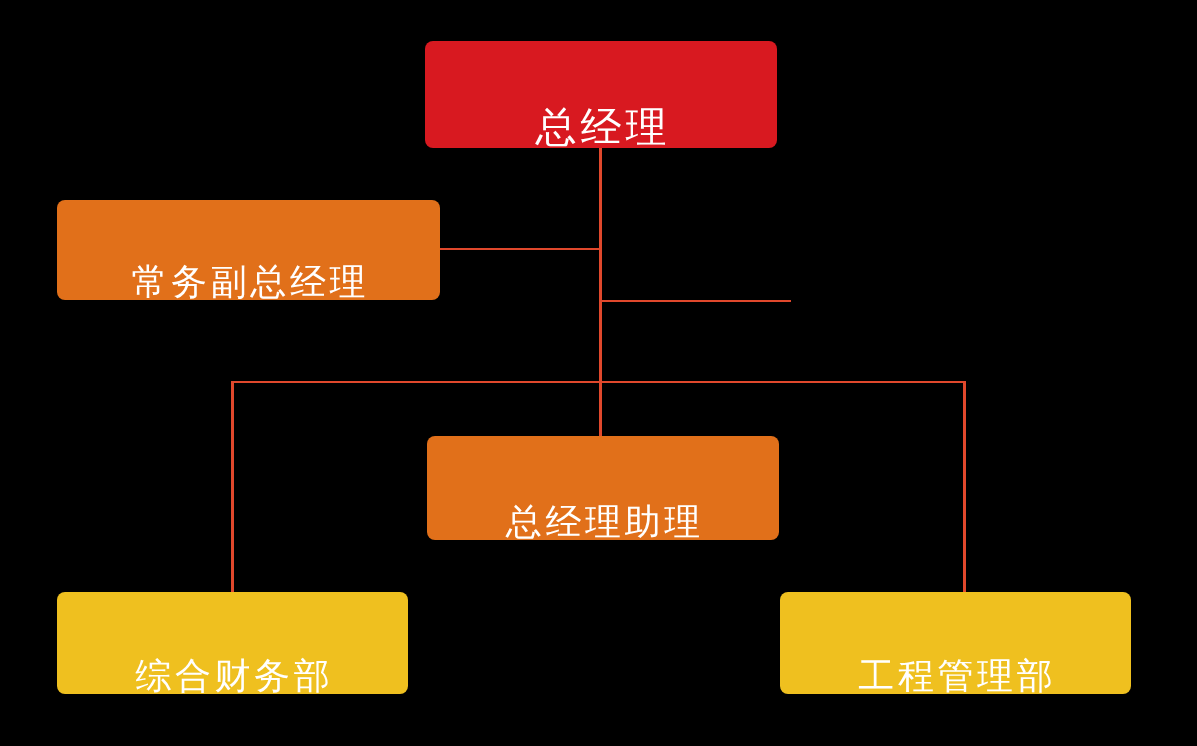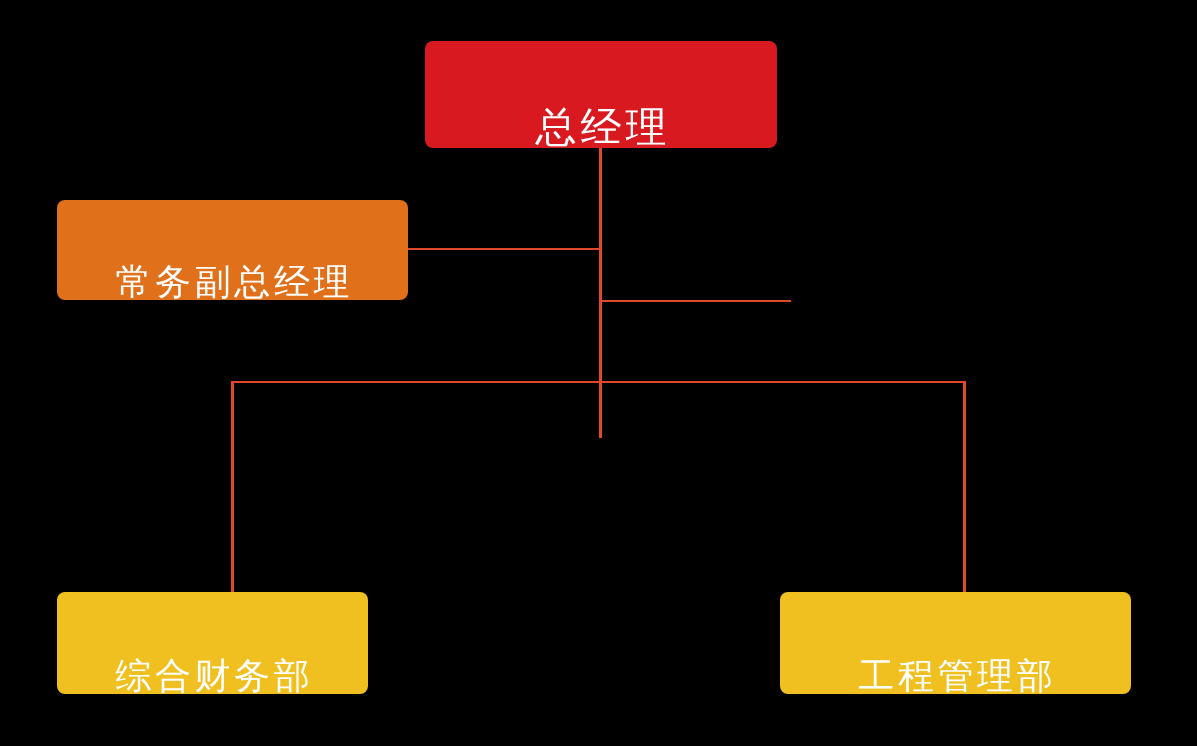--- a/index.html
+++ b/index.html
@@ -38,24 +38,24 @@
     padding-left: 0.10em;
   }
 
   
   .lvl-ceo   { background: #d81920; }
   .lvl-vp    { background: #e1701a; }
   .lvl-dept  { background: #efc01f; }
 
   
   #node-ceo       { left: 425px; top: 41px;  width: 352px; height: 107px; font-size: 41px; }
-  #node-exec-vp   { left: 57px;  top: 200px; width: 351px; height: 100px; font-size: 36px; }
+  #node-exec-vp   { left: 57px;  top: 200px; width: 383px; height: 100px; font-size: 36px; }
   #node-vp        { left: 789px; top: 251px; width: 351px; height: 102px; font-size: 36px; }
   #node-assistant { left: 427px; top: 436px; width: 352px; height: 104px; font-size: 36px; }
-  #node-finance   { left: 57px;  top: 592px; width: 311px; height: 102px; font-size: 36px; }
+  #node-finance   { left: 57px;  top: 592px; width: 351px; height: 102px; font-size: 36px; }
   #node-eng       { left: 780px; top: 592px; width: 351px; height: 102px; font-size: 36px; }
 
   
   .conn {
     position: absolute;
     background: #e0482c;
     z-index: 1;
   }
   .conn-v { width: 3px; }
   .conn-h { height: 3px; }
@@ -87,20 +87,23 @@
 
   <div class="node lvl-ceo" id="node-ceo">
     <span class="node-label">总经理</span>
   </div>
 
   <div class="node lvl-vp" id="node-exec-vp">
     <span class="node-label">常务副总经理</span>
   </div>
 
 
+  <div class="node lvl-vp" id="node-assistant">
+    <span class="node-label">总经理助理</span>
+  </div>
 
   <div class="node lvl-dept" id="node-finance">
     <span class="node-label">综合财务部</span>
   </div>
 
   <div class="node lvl-dept" id="node-eng">
     <span class="node-label">工程管理部</span>
   </div>
 
 </div>

